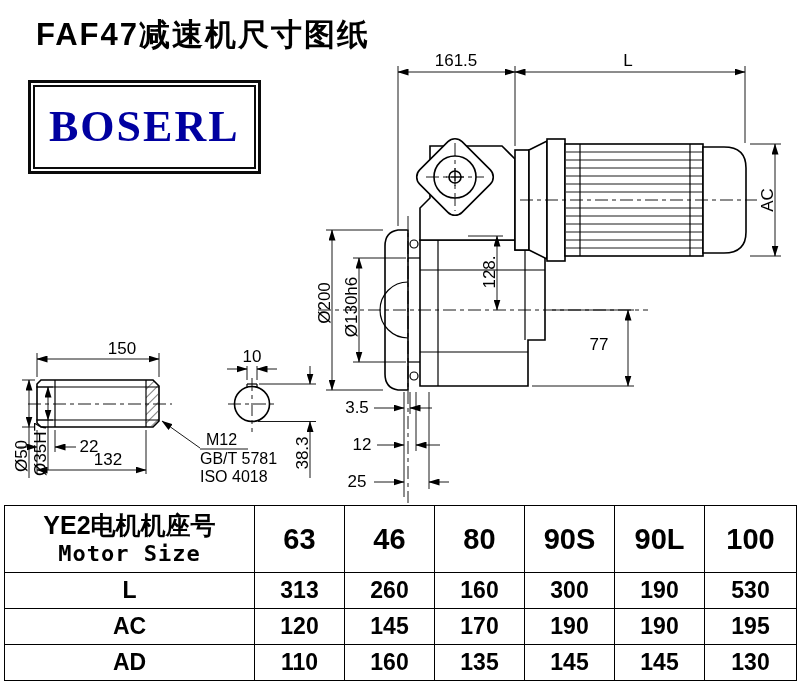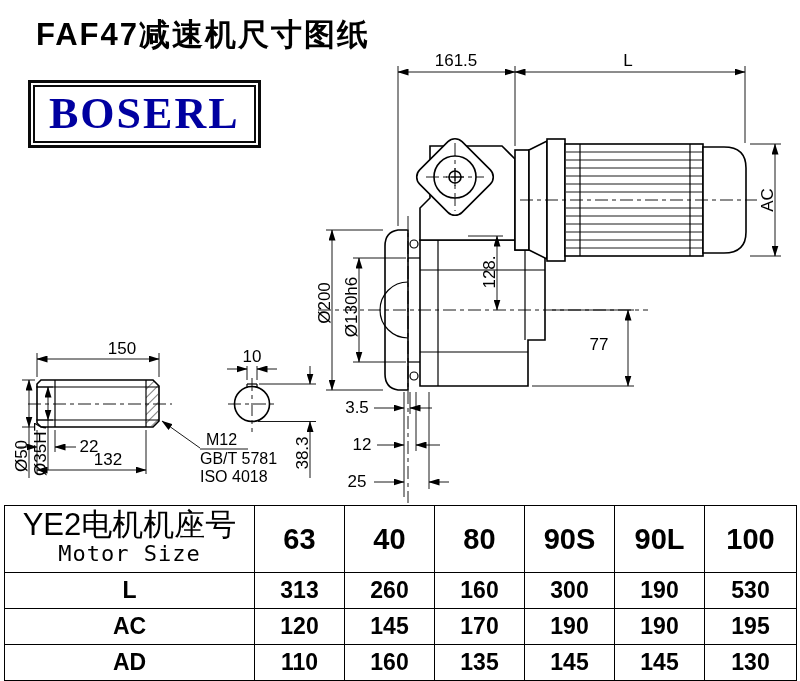--- a/index.html
+++ b/index.html
@@ -3,39 +3,39 @@
 <meta charset="utf-8">
 <style>
   * { margin:0; padding:0; box-sizing:border-box; }
   html,body { background:#fff; }
   body { width:800px; height:681px; font-family:"Liberation Sans",sans-serif; }
   .page { position:relative; width:800px; height:681px; background:#fff; overflow:hidden; }
 
   .title { position:absolute; left:36px; top:14px; font-size:31px; font-weight:bold; color:#000; letter-spacing:2px; }
 
   .logo-outer { position:absolute; left:28px; top:80px; border:3px solid #0a0a0a; padding:2px; background:#fff; }
-  .logo-inner { border:2px solid #0a0a0a; padding:0 14px; font-family:"Liberation Serif",serif;
+  .logo-inner { border:2px solid #0a0a0a; padding:13px 14px; font-family:"Liberation Serif",serif;
                 font-weight:bold; font-size:44px; line-height:54px; color:#0000a0; letter-spacing:2px; }
 
   svg.drawing { position:absolute; left:0; top:0; }
   .p  { stroke:#000; stroke-width:1.6; fill:#fff; }
   .pl { stroke:#000; stroke-width:1.2; fill:none; }
   .t  { stroke:#000; stroke-width:0.9; fill:none; }
   .d  { stroke:#000; stroke-width:0.9; fill:none; }
   .cl { stroke:#000; stroke-width:0.9; fill:none; stroke-dasharray:13 4 4 4; }
   .dt { font-size:17px; fill:#000; text-anchor:middle; font-family:"Liberation Sans",sans-serif; }
   .dts{ font-size:16px; fill:#000; text-anchor:start; font-family:"Liberation Sans",sans-serif; }
 
   table.spec { position:absolute; left:4px; top:505px; width:792px; border-collapse:collapse;
                table-layout:fixed; text-align:center; background:#fff; }
   .spec th, .spec td { border:1.6px solid #000; font-weight:bold; color:#000; padding:0; vertical-align:middle; }
   .spec tr.head { height:67px; }
   .spec tr.row  { height:36px; }
-  .head-cn { font-size:31px; font-weight:normal; line-height:30px; }
-  .head-en { font-family:"DejaVu Sans Mono",monospace; font-size:22px; font-weight:normal; letter-spacing:1px; line-height:28px; }
+  .head-cn { font-size:25px; font-weight:bold; line-height:30px; }
+  .head-en { font-family:"DejaVu Sans Mono",monospace; font-size:22px; font-weight:bold; letter-spacing:1px; line-height:28px; }
   .num  { font-size:23px; }
   .hnum { font-size:29px; }
 </style>
 </head>
 <body>
 
 <div class="page">
 
   <div class="title">FAF47减速机尺寸图纸</div>
 
@@ -230,21 +230,21 @@
         <col style="width:90px">
         <col style="width:92px">
     </colgroup>
     <tbody>
       <tr class="head">
         <th>
           <div class="head-cn">YE2电机机座号</div>
           <div class="head-en">Motor Size</div>
         </th>
         <th class="hnum">63</th>
-        <th class="hnum">40</th>
+        <th class="hnum">46</th>
         <th class="hnum">80</th>
         <th class="hnum">90S</th>
         <th class="hnum">90L</th>
         <th class="hnum">100</th>
       </tr>
       <tr class="row">
         <td class="num">L</td>
         <td class="num">313</td>
         <td class="num">260</td>
         <td class="num">160</td>

